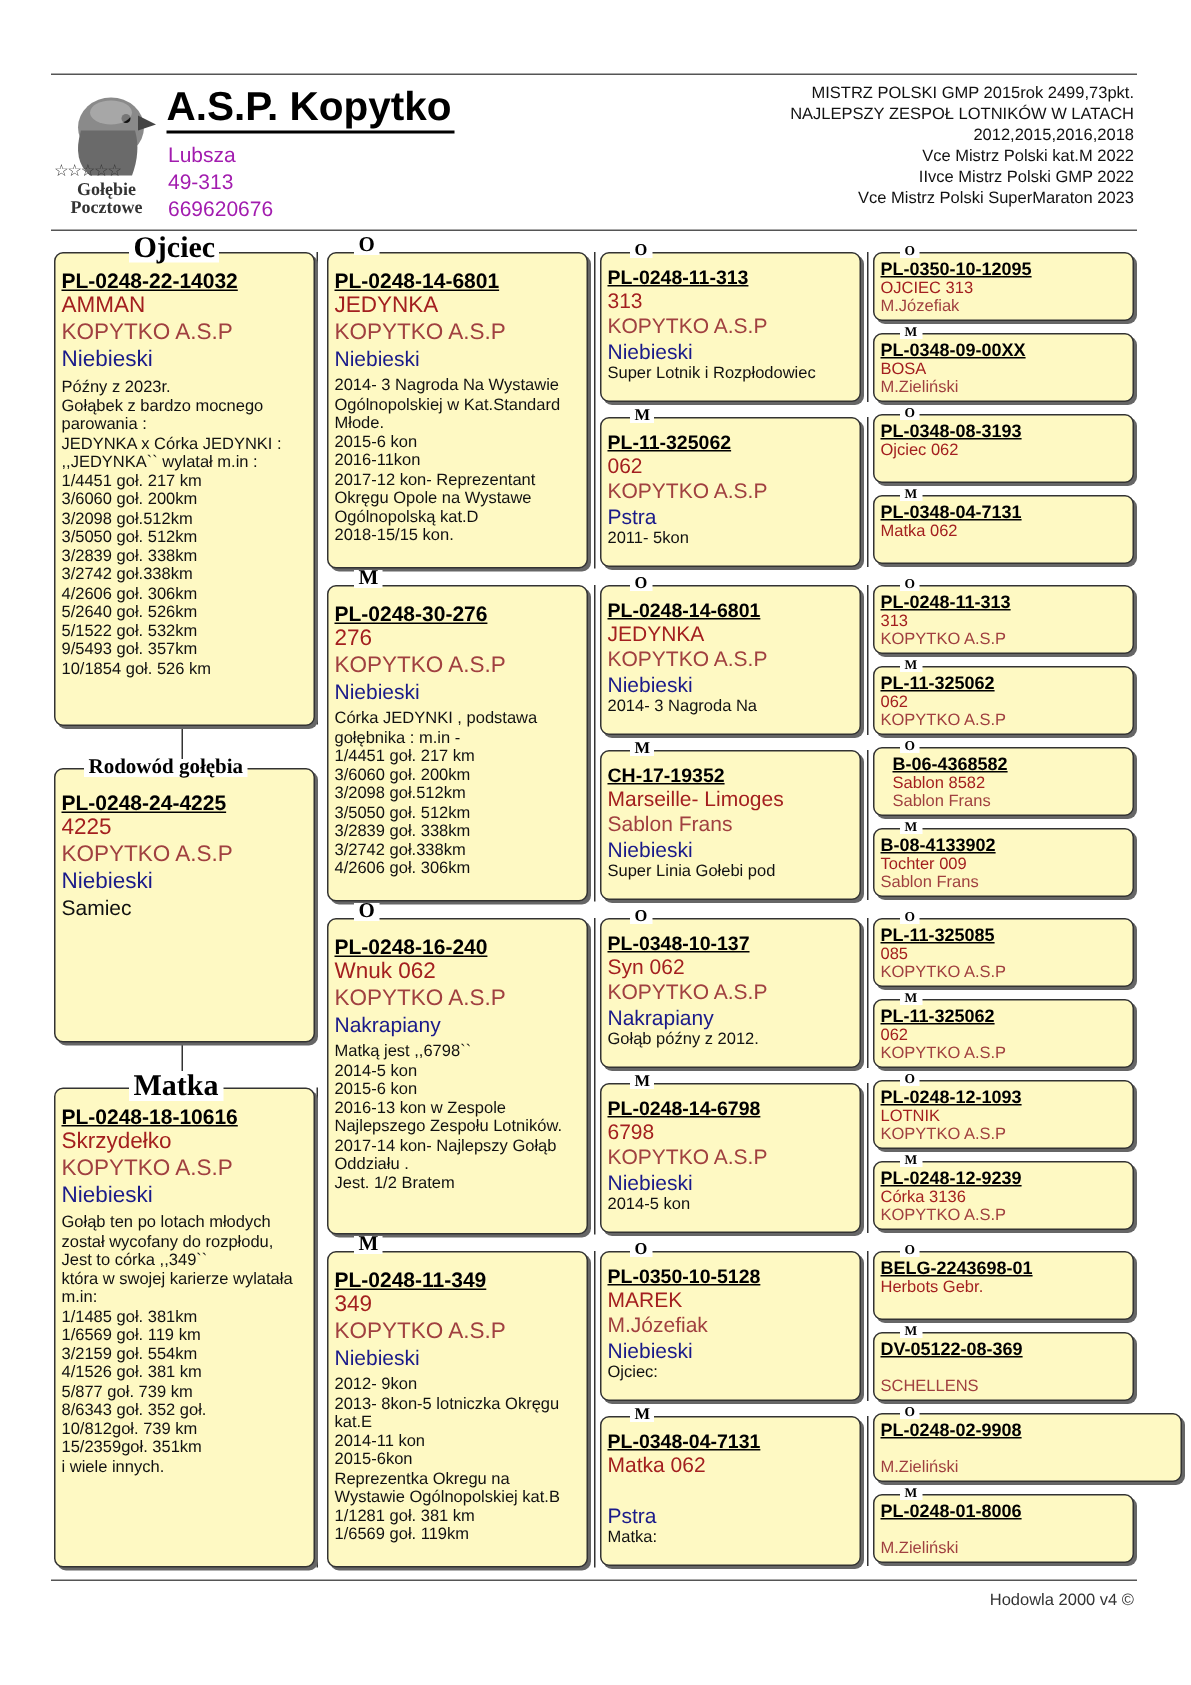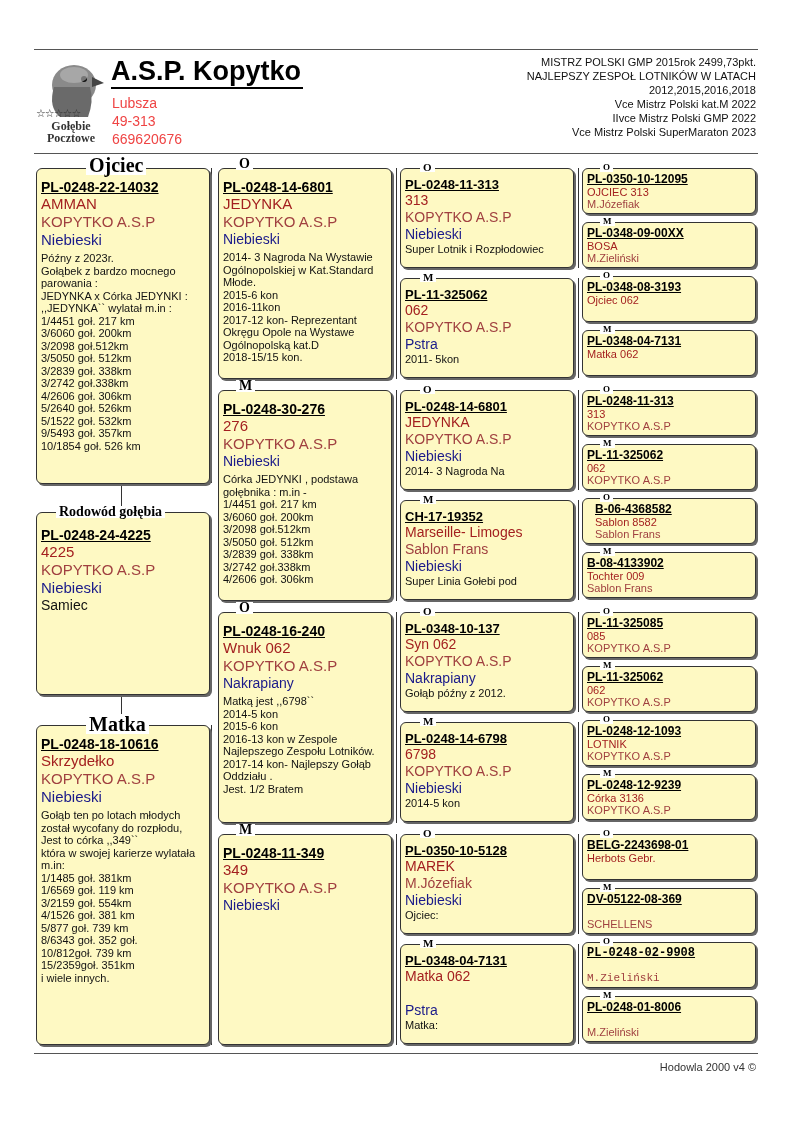--- a/index.html
+++ b/index.html
@@ -1,20 +1,20 @@
 <!DOCTYPE html>
 <html><head>
 <meta charset="utf-8">
 <style>
   * { box-sizing: border-box; margin: 0; padding: 0; }
   body { width: 794px; height: 1123px; background: #fff; font-family: "Liberation Sans", sans-serif; position: relative; overflow: hidden; }
   .hr { position: absolute; left: 34px; width: 724px; height: 1px; background: #555; }
   .logo { position: absolute; left: 34px; top: 57px; width: 72px; height: 88px; }
   .title { position: absolute; left: 111px; top: 55px; font-size: 27px; font-weight: bold; color: #000; border-bottom: 2px solid #000; line-height: 32px; padding-right: 2px; }
-  .sub { position: absolute; left: 112px; font-size: 14px; color: #ef4444; }
+  .sub { position: absolute; left: 112px; font-size: 14px; color: #a21caf; }
   .awards { position: absolute; right: 38px; top: 55px; text-align: right; font-size: 11px; line-height: 14px; color: #111; }
   .box { position: absolute; background: #fef9c3; border: 1px solid #333; border-radius: 6px; box-shadow: 2px 2px 0 #666; padding: 2px 4px; overflow: hidden; }
   .ring { font-weight: bold; color: #000; text-decoration: underline; display: block; }
   .ring.l { font-size: 14px; }
   .ring.m { font-size: 13px; }
   .ring.s { font-size: 12px; }
   .name { color: #a31f1f; display: block; }
   .owner { color: #a04040; display: block; }
   .color { color: #1a1a8a; display: block; }
   .notes { color: #111; font-size: 11px; line-height: 12.5px; white-space: pre-line; display: block; }
@@ -162,20 +162,27 @@
 2017-14 kon- Najlepszy Gołąb Oddziału .
 Jest. 1/2 Bratem</span>
 </div>
 <div class="sex mid" style="left:236px;top:602px;">O</div>
 
 <div class="box" style="left:218px;top:834px;width:174px;height:211px;padding-top:10px;">
   <span class="ring l">PL-0248-11-349</span>
   <span class="name lg">349</span>
   <span class="owner lg">KOPYTKO A.S.P</span>
   <span class="color md">Niebieski</span>
+  <span class="notes" style="margin-top:3px;">2012- 9kon
+2013- 8kon-5 lotniczka Okręgu kat.E
+2014-11 kon
+2015-6kon
+Reprezentka Okregu na Wystawie Ogólnopolskiej kat.B
+1/1281 goł. 381 km
+1/6569 goł. 119km</span>
 </div>
 <div class="sex mid" style="left:236px;top:824px;">M</div>
 
 <div class="box" style="left:400px;top:168px;width:174px;height:100px;padding-top:8px;">
   <span class="ring m">PL-0248-11-313</span>
   <span class="name md">313</span>
   <span class="owner md">KOPYTKO A.S.P</span>
   <span class="color md">Niebieski</span>
   <span class="notes">Super Lotnik i Rozpłodowiec</span>
 </div>
@@ -322,21 +329,21 @@
       <span class="name sm" style="min-height:12px;">Herbots Gebr.</span>
       <span class="owner sm"></span>
     </div>
     <div class="sex small" style="left: 600px; top: 828px; font-size: 9px;">O</div>
     <div class="box" style="left: 582px; top: 888px; width: 174px; height: 46px; padding-top: 3px;">
       <span class="ring s">DV-05122-08-369</span>
       <span class="name sm" style="min-height:12px;"></span>
       <span class="owner sm">SCHELLENS</span>
     </div>
     <div class="sex small" style="left: 600px; top: 882px; font-size: 9px;">M</div>
-    <div class="box" style="left: 582px; top: 942px; width: 174px; height: 46px; padding-top: 3px; font-family: Liberation Mono, monospace;">
+    <div class="box" style="left: 582px; top: 942px; width: 206px; height: 46px; padding-top: 3px;">
       <span class="ring s">PL-0248-02-9908</span>
       <span class="name sm" style="min-height:12px;"></span>
       <span class="owner sm">M.Zieliński</span>
     </div>
     <div class="sex small" style="left: 600px; top: 936px; font-size: 9px;">O</div>
     <div class="box" style="left: 582px; top: 996px; width: 174px; height: 46px; padding-top: 3px;">
       <span class="ring s">PL-0248-01-8006</span>
       <span class="name sm" style="min-height:12px;"></span>
       <span class="owner sm">M.Zieliński</span>
     </div>

